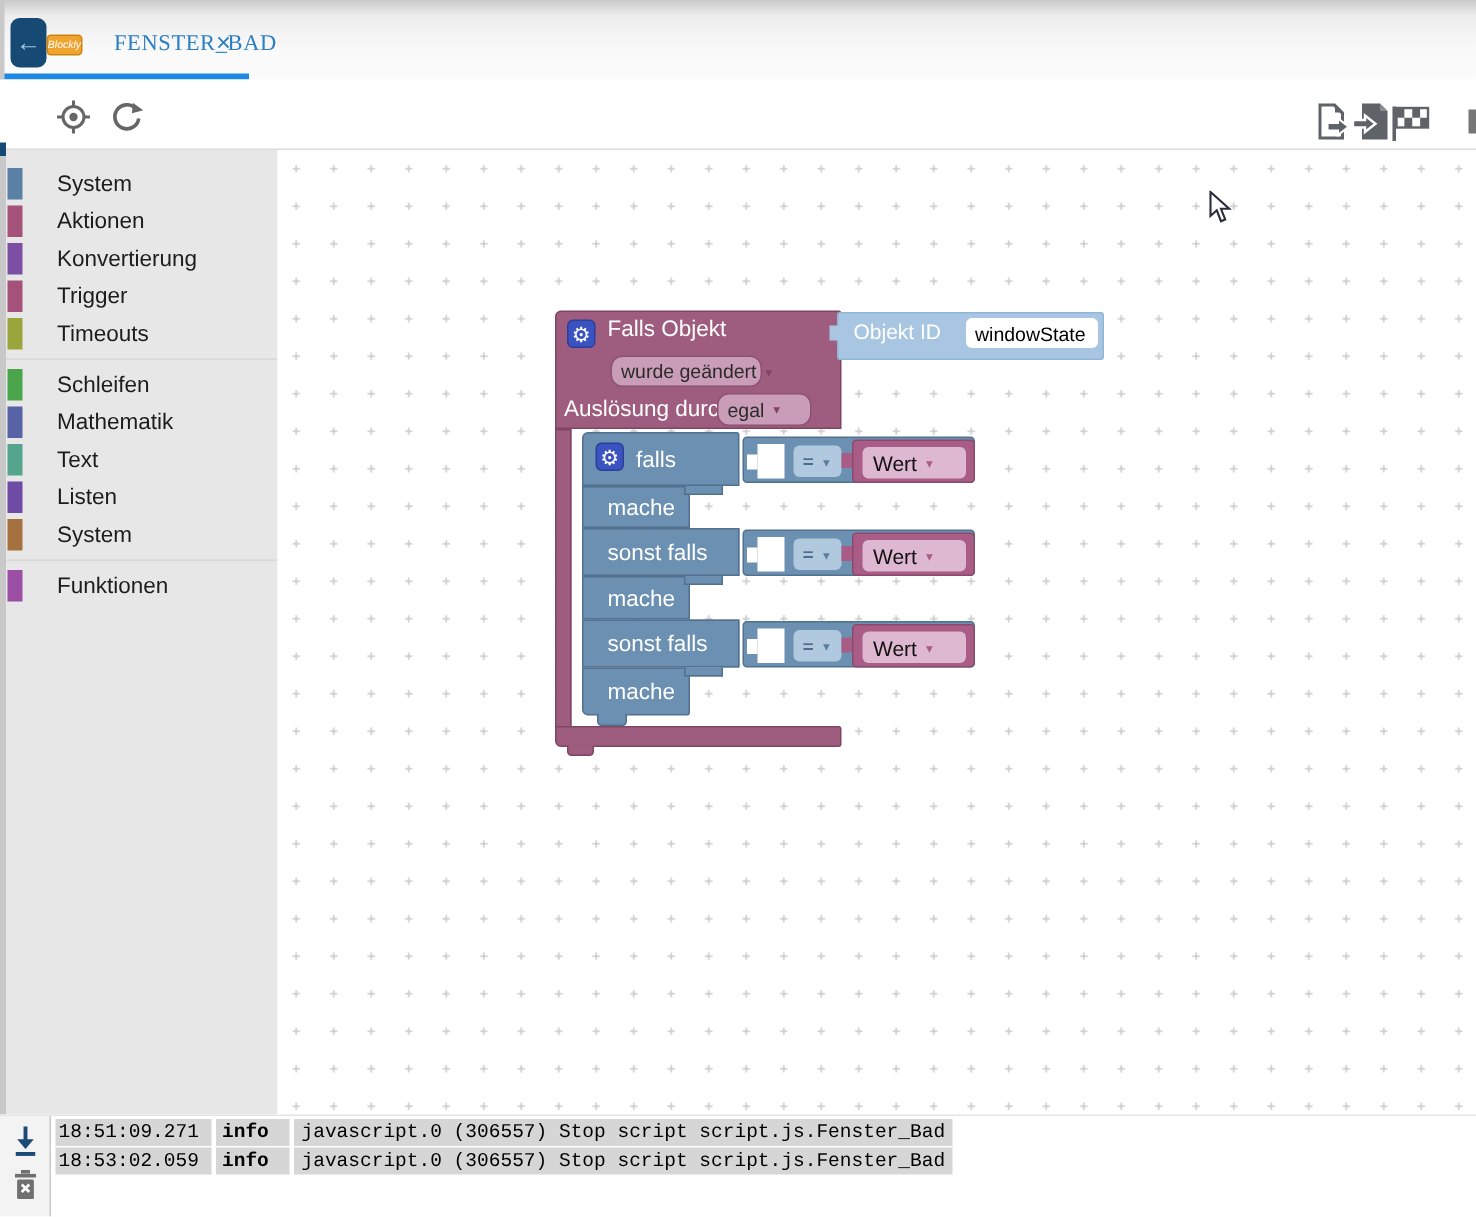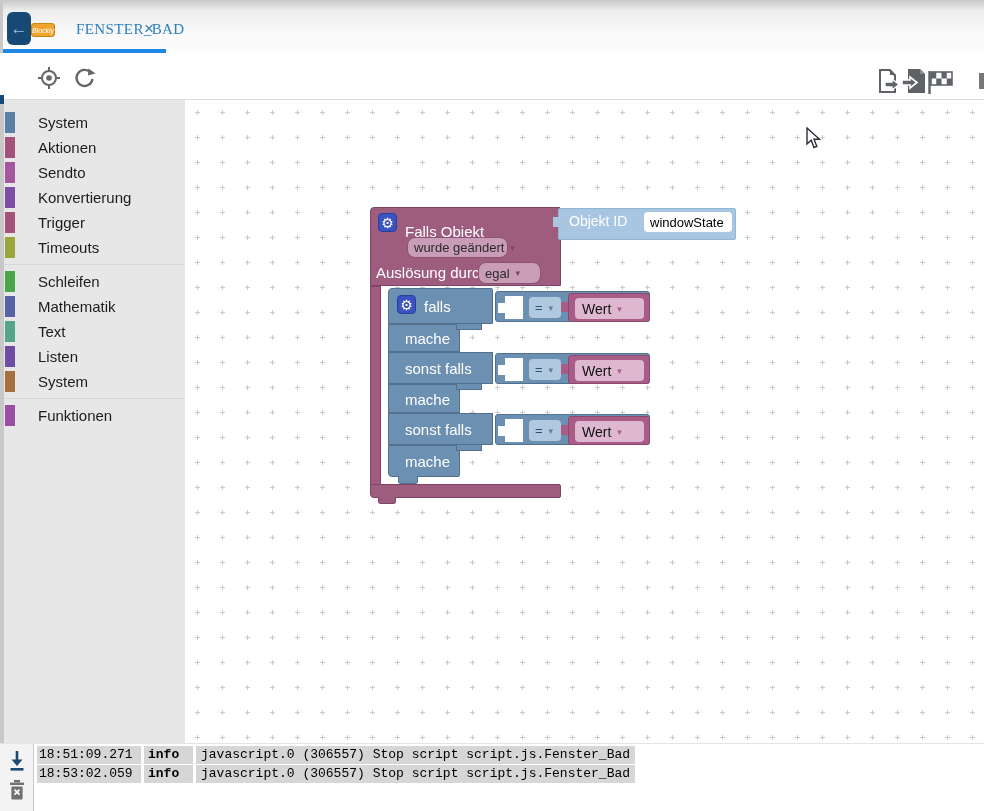--- a/index.html
+++ b/index.html
@@ -130,24 +130,20 @@
   <div class="a sidebar">
     <div class="tb-item">
       <span class="tb-color" style="background: rgb(91, 128, 165);"></span>
       <span class="tb-label">System</span>
     </div>
     <div class="tb-item">
       <span class="tb-color" style="background: rgb(165, 82, 122);"></span>
       <span class="tb-label">Aktionen</span>
     </div>
     <div class="tb-item">
-      <span class="tb-color" style="background: rgb(165, 87, 158);"></span>
-      <span class="tb-label">Sendto</span>
-    </div>
-    <div class="tb-item">
       <span class="tb-color" style="background: rgb(124, 79, 165);"></span>
       <span class="tb-label">Konvertierung</span>
     </div>
     <div class="tb-item">
       <span class="tb-color" style="background: rgb(165, 82, 122);"></span>
       <span class="tb-label">Trigger</span>
     </div>
     <div class="tb-item">
       <span class="tb-color" style="background: rgb(154, 165, 60);"></span>
       <span class="tb-label">Timeouts</span>
@@ -187,21 +183,21 @@
           <path d="M10 12.5 H15 M12.5 10 V15" stroke="#c9c9c9" stroke-width="1"></path>
         </pattern>
       </defs>
       <rect x="0" y="0" width="799" height="643" fill="url(#grid)"></rect>
     </svg>
 
     <div>
 
       <div class="a blk-rose" style="left:185px;top:107px;width:191px;height:79px;border-radius:4px 2px 0 0;">
         <div class="a gear" style="left:7px;top:5px;width:19px;height:19px;">⚙</div>
-        <span class="a blk-text" style="left:34px;top:15px;">Falls Objekt</span>
+        <span class="a blk-text" style="left:34px;top:3px;">Falls Objekt</span>
         <div class="a dd dd-rose" style="left:4px;top:29px;width:101px;height:21px;margin-left:32px;">
           <span>wurde geändert</span>
           <span class="arr arr-rose">▾</span>
         </div>
         <span class="a blk-text" style="left:5px;top:56px;">Auslösung durch</span>
         <div class="a dd dd-rose" style="left:107px;top:54px;width:63px;height:22px;">
           <span>egal</span>
           <span class="arr arr-rose">▾</span>
         </div>
       </div>

